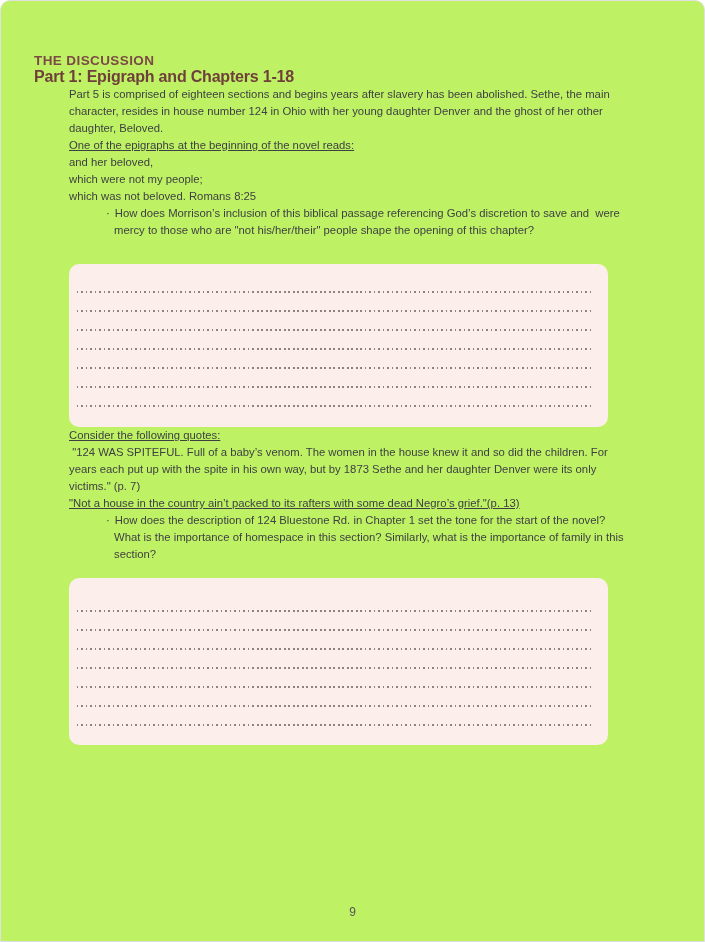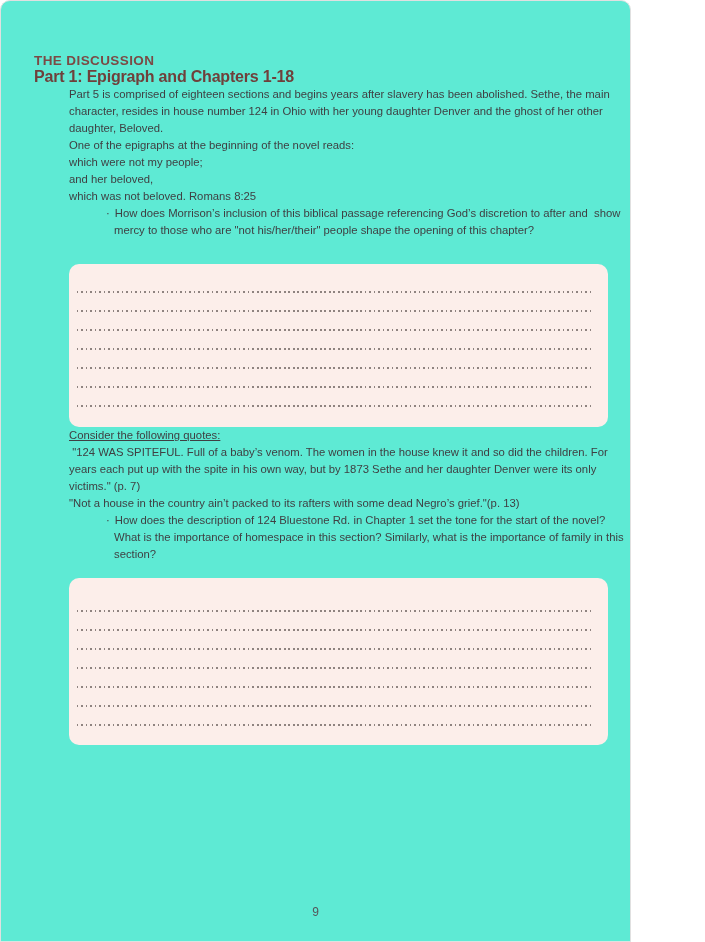--- a/index.html
+++ b/index.html
@@ -3,24 +3,24 @@
 <meta charset="utf-8">
 <style>
   html, body {
     margin: 0;
     padding: 0;
     background: #ffffff;
     font-family: "Liberation Sans", sans-serif;
   }
   .page {
     position: relative;
-    width: 631px;
+    width: 705px;
     height: 942px;
     box-sizing: border-box;
-    background: #5eead4;
+    background: #bef264;
     border: 1px solid var(--page-border, #e0e0e0);
     border-radius: 10px 10px 0 0;
     overflow: hidden;
   }
   .headings {
     margin: 52px 0 0 33px;
   }
   .section-label {
     font-size: 13.5px;
     font-weight: bold;
@@ -35,21 +35,21 @@
   }
   .content {
     width: 562px;
     margin-left: 68px;
     font-size: 11.3px;
     line-height: 17px;
     color: var(--body-text, #3f4043);
   }
   .content p { margin: 0; white-space: pre-wrap; }
   .intro { margin-top: 26px; }
-  .mt { margin-top: 17px; }
+  .mt { margin-top: 17px; text-decoration: underline; }
   .bullet {
     margin: 0;
     padding-left: 45px;
     text-indent: -8px;
     white-space: pre-wrap;
   }
   .bullet .dot { margin-right: 5px; }
   .answer-box {
     box-sizing: border-box;
     width: 539px;
@@ -85,25 +85,25 @@
   <div class="headings">
     <div class="section-label">THE DISCUSSION</div>
     <div class="part-title">Part 1: Epigraph and Chapters 1-18</div>
   </div>
 
   <div class="content">
 
     <p class="intro">Part 5 is comprised of eighteen sections and begins years after slavery has been abolished. Sethe, the main character, resides in house number 124 in Ohio with her young daughter Denver and the ghost of her other daughter, Beloved.</p>
 
     <p class="mt">One of the epigraphs at the beginning of the novel reads:</p>
+    <p>and her beloved,</p>
     <p>which were not my people;</p>
-    <p>and her beloved,</p>
     <p>which was not beloved. Romans 8:25</p>
 
-    <p class="bullet"><span class="dot">·</span><span>How does Morrison’s inclusion of this biblical passage referencing God’s discretion to after and  show mercy to those who are "not his/her/their" people shape the opening of this chapter?</span></p>
+    <p class="bullet"><span class="dot">·</span><span>How does Morrison’s inclusion of this biblical passage referencing God’s discretion to save and  were mercy to those who are "not his/her/their" people shape the opening of this chapter?</span></p>
 
     <div class="answer-box first">
         <div class="dotline"></div>
         <div class="dotline"></div>
         <div class="dotline"></div>
         <div class="dotline"></div>
         <div class="dotline"></div>
         <div class="dotline"></div>
         <div class="dotline"></div>
       </div>

